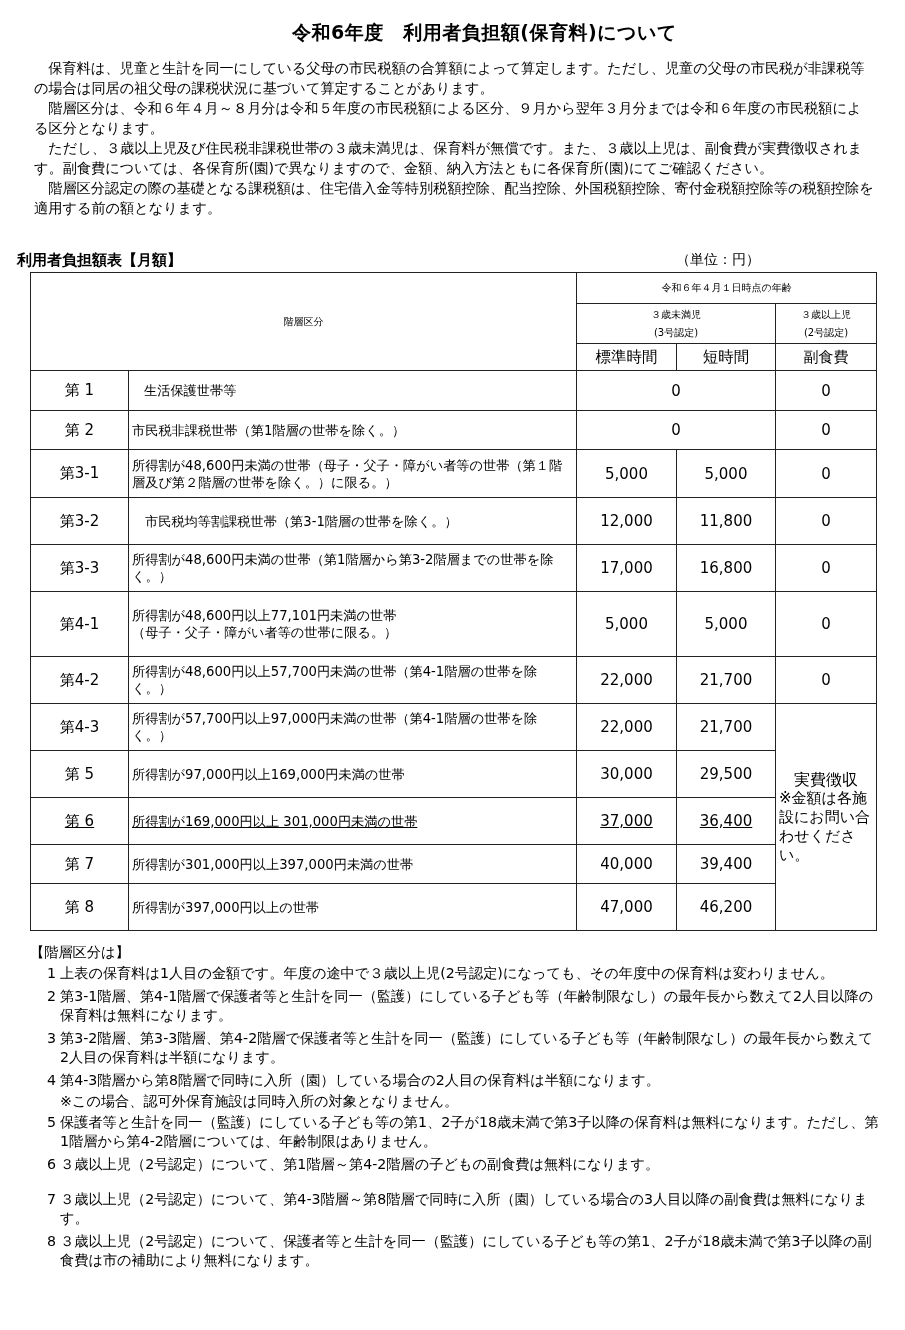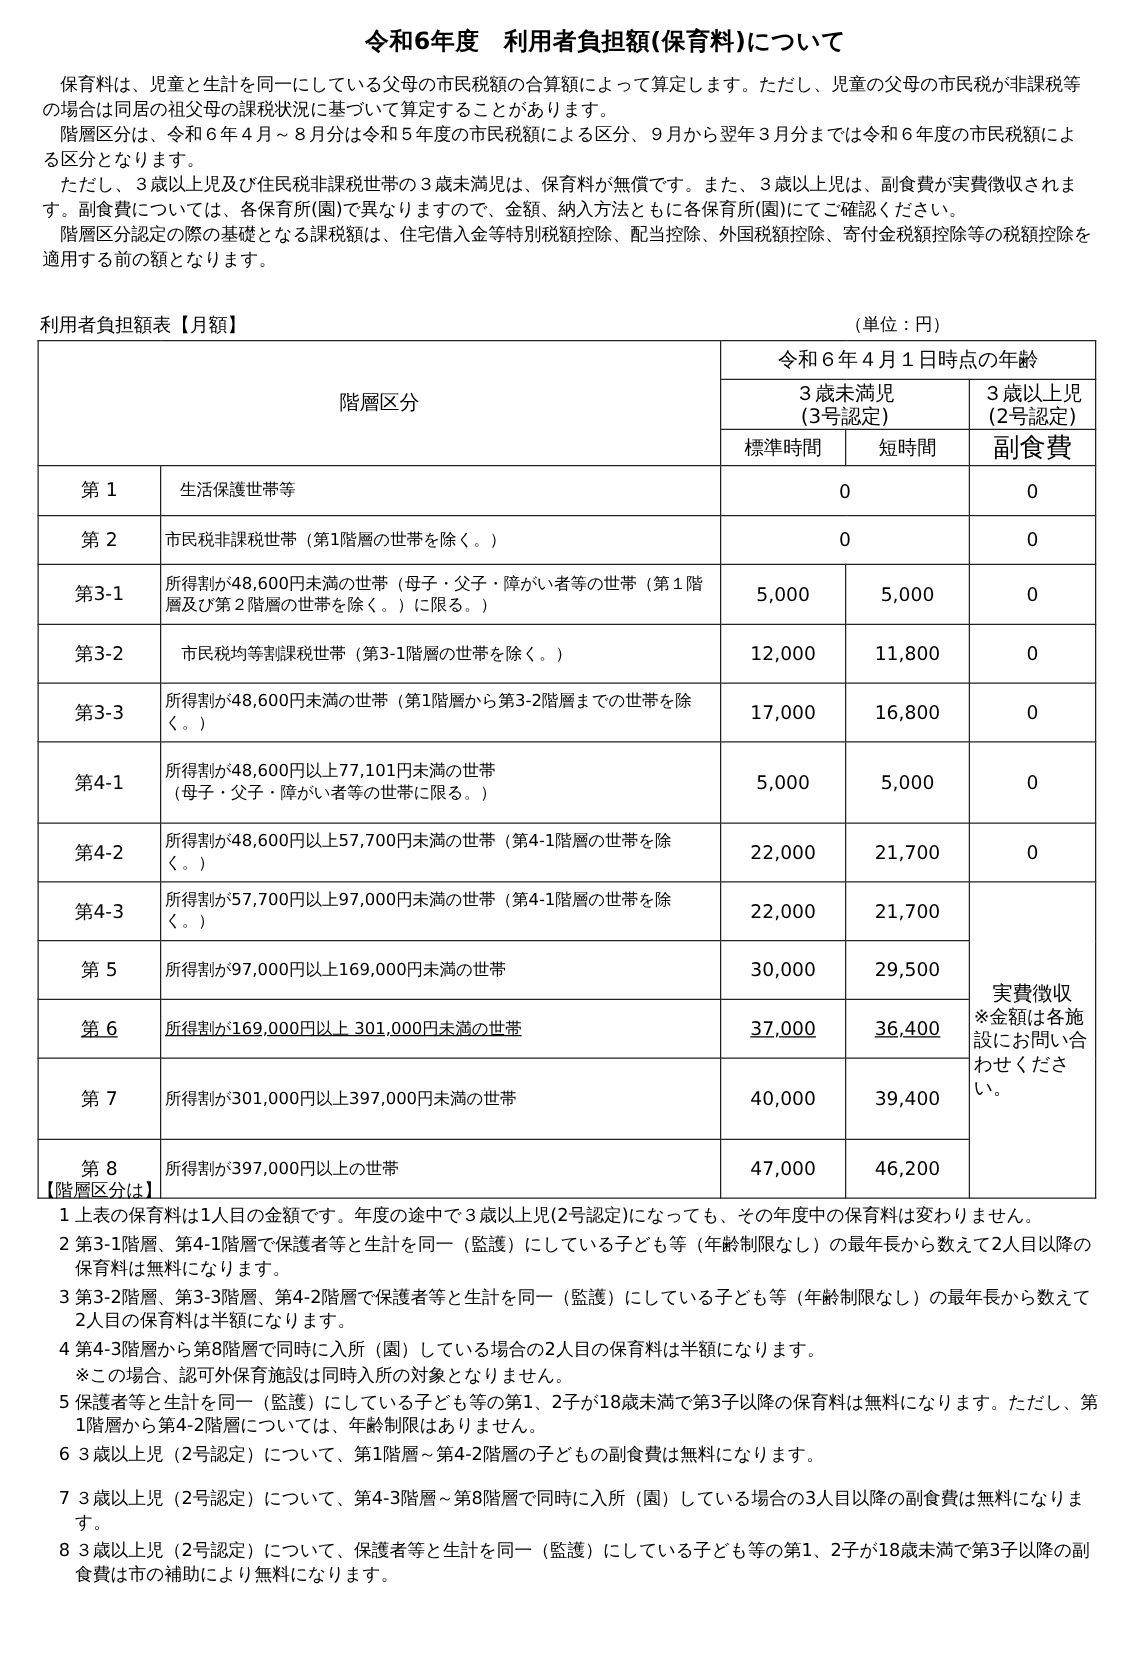--- a/index.html
+++ b/index.html
@@ -2,25 +2,25 @@
 <html><head>
 <meta charset="utf-8">
 <style>
   html, body { margin:0; padding:0; background:#fff; }
   body { width:905px; height:1330px; position:relative; overflow:hidden;
          font-family:"DejaVu Sans", "Liberation Sans", sans-serif; color:#000; }
   .title { position:absolute; top:20px; left:0; width:905px; text-align:center;
            font-size:19px; font-weight:bold; letter-spacing:0.5px;padding-left:32px; }
   .intro { position:absolute; top:58px; left:34px; width:842px; font-size:14.2px; line-height:20px; }
   .intro p { margin:0; text-indent:1em; }
-  .table-caption { position:absolute; top:251px; left:32px; font-size:15px; }
+  .table-caption { position:absolute; top:251px; left:17px; font-size:15px;font-weight:bold; }
   .unit { position:absolute; top:251px; left:676px; font-size:14px; }
   table.fee { position:absolute; top:272px; left:30px; width:846px; border-collapse:collapse; table-layout:fixed; font-size:14px; }
   table.fee td, table.fee th { border:1.4px solid #222; padding:0 3px; font-weight:normal; }
-  table.fee th { text-align:center; font-size:16px; }
+  table.fee th { text-align:center; font-size:10px; }
   .c-tier { text-align:center; font-size:15px; }
   .c-desc { text-align:left; font-size:13.2px; line-height:17px; }
   .c-num { text-align:center; font-size:15px; }
   .c-note { text-align:left; vertical-align:middle; font-size:15px; line-height:19px; padding:0 2px; }
   .c-note .main { display:block; text-align:center; font-size:16px; }
   .legend { position:absolute; top:943px; left:30px; width:850px; font-size:14.2px; }
   .legend .head { margin:0 0 2px 0; }
   .legend .item { position:relative; padding-left:30px; margin:0; line-height:19px; }
   .legend .num { position:absolute; left:17px; top:0; }
 </style>
@@ -54,21 +54,21 @@
   </tr>
   <tr style="height:40px">
     <th colspan="2" style="white-space:pre-line;line-height:18px">３歳未満児
 (3号認定)</th>
     <th style="white-space:pre-line;line-height:18px">３歳以上児
 (2号認定)</th>
   </tr>
   <tr style="height:27px">
     <th style="font-size:15.5px">標準時間</th>
     <th style="font-size:15.5px">短時間</th>
-    <th style="font-size:21px">副食費</th>
+    <th style="font-size:15px">副食費</th>
   </tr>
   </tbody>
     <tbody id="rows">
       <tr style="height: 40px;">
         <td class="c-tier">第 1</td>
         <td class="c-desc" style="white-space: pre-line; padding-left: 15px;">生活保護世帯等</td>
         <td class="c-num" colspan="2">0</td>
         <td class="c-num">0</td>
       </tr>
       <tr style="height: 39px;">
@@ -125,21 +125,21 @@
         <td class="c-desc" style="white-space: pre-line;">所得割が97,000円以上169,000円未満の世帯</td>
         <td class="c-num">30,000</td>
         <td class="c-num">29,500</td>
       </tr>
       <tr style="height: 47px; text-decoration: underline;">
         <td class="c-tier">第 6</td>
         <td class="c-desc" style="white-space: pre-line;">所得割が169,000円以上 301,000円未満の世帯</td>
         <td class="c-num">37,000</td>
         <td class="c-num">36,400</td>
       </tr>
-      <tr style="height: 65px; margin-top: 16px;">
+      <tr style="height: 39px; margin-top: 16px;">
         <td class="c-tier">第 7</td>
         <td class="c-desc" style="white-space: pre-line;">所得割が301,000円以上397,000円未満の世帯</td>
         <td class="c-num">40,000</td>
         <td class="c-num">39,400</td>
       </tr>
       <tr style="height: 47px;">
         <td class="c-tier">第 8</td>
         <td class="c-desc" style="white-space: pre-line;">所得割が397,000円以上の世帯</td>
         <td class="c-num">47,000</td>
         <td class="c-num">46,200</td>

